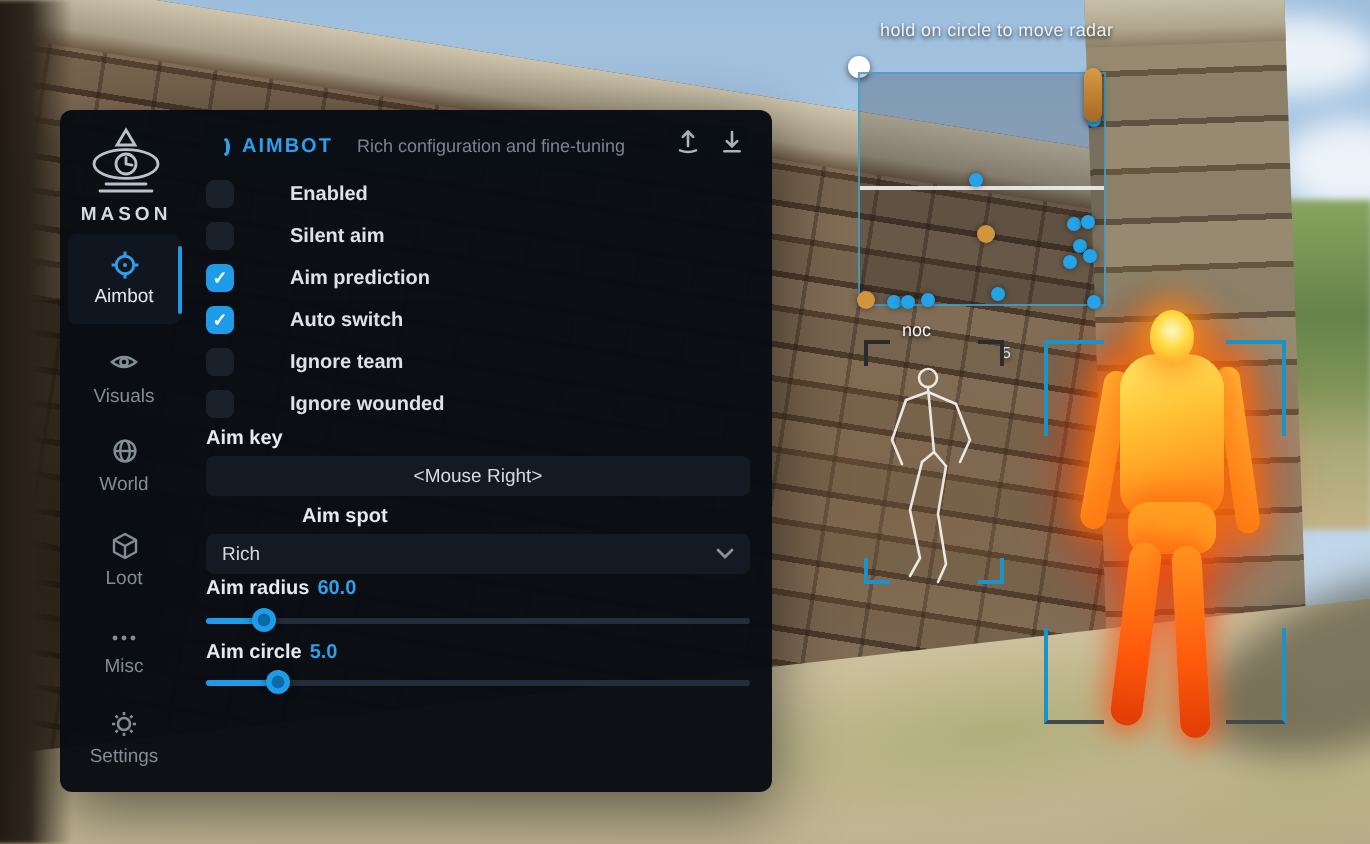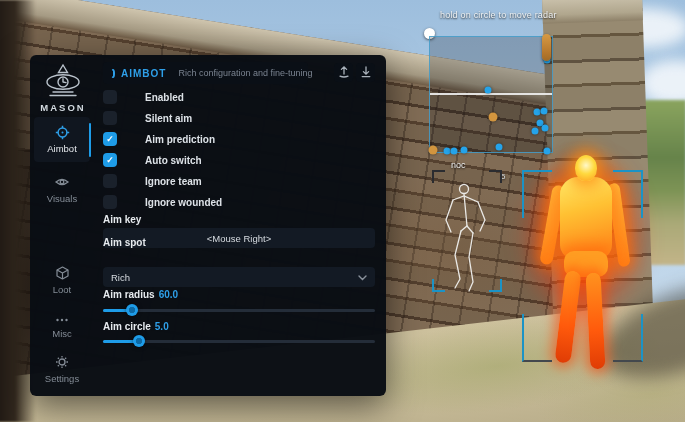--- a/index.html
+++ b/index.html
@@ -124,21 +124,21 @@
   .row{position:absolute;left:0;height:14px;display:flex;align-items:center;gap:10px;}
   .r1{top:35px;} .r2{top:56px;} .r3{top:77px;} .r4{top:98px;} .r5{top:119px;} .r6{top:140px;}
   .checkbox{width:14px;height:14px;border-radius:4px;background:#1a212b;cursor:pointer;
         display:flex;align-items:center;justify-content:center;}
   .checkbox .tick{display:none;color:#fff;font-size:9px;font-weight:bold;line-height:1;}
   .checkbox.on{background:#1e9ce8;}
   .checkbox.on .tick{display:block;}
   .cb-label{font-size:10px;font-weight:600;color:#dde2e7;padding-left:18px;}
 
   .sec-label{position:absolute;left:0;font-size:10px;font-weight:700;color:#e6eaee;}
-  .sl-key{top:159px;} .sl-spot{top:182px;}
+  .sl-key{top:159px;} .sl-spot{top:198px;margin-left:48px;}
   .wide-btn{position:absolute;left:0;top:173px;width:272px;height:20px;border-radius:4px;background:#131a24;
         display:flex;align-items:center;justify-content:center;font-size:9.5px;color:#d6dbe0;cursor:pointer;}
   .dropdown{position:absolute;left:0;top:212px;width:272px;height:20px;border-radius:4px;background:#131a24;
         display:flex;align-items:center;font-size:9.5px;color:#d6dbe0;padding:0 8px;cursor:pointer;}
   .dropdown .chev{margin-left:auto;color:#8a929c;}
 
   .slider-label{position:absolute;left:0;font-size:10px;font-weight:700;color:#e6eaee;}
   .slider-label .val{color:#2e9fe8;font-weight:700;margin-left:4px;margin-top:24px;}
   .lbl-radius{top:234px;} .lbl-smooth{top:266px;}
   .slider{position:absolute;left:0;width:272px;height:12px;cursor:pointer;}
@@ -253,20 +253,30 @@
       <div class="side-item i-visuals">
         <span class="ic">
           <svg width="14" height="12" viewBox="0 0 14 12" fill="none" stroke="currentColor" stroke-width="1.3">
             <path d="M1 6 Q7 1 13 6 Q7 11 1 6 Z"></path>
               <circle cx="7" cy="6" r="1.8"></circle>
           </svg>
         </span>
         <span class="lb">Visuals</span>
       </div>
 
+      <div class="side-item i-world">
+        <span class="ic">
+          <svg width="13" height="13" viewBox="0 0 13 13" fill="none" stroke="currentColor" stroke-width="1.2">
+            <circle cx="6.5" cy="6.5" r="5.2"></circle>
+              <ellipse cx="6.5" cy="6.5" rx="2.4" ry="5.2"></ellipse>
+              <path d="M1.3 6.5 H11.7"></path>
+          </svg>
+        </span>
+        <span class="lb">World</span>
+      </div>
 
       <div class="side-item i-loot">
         <span class="ic">
           <svg width="13" height="14" viewBox="0 0 13 14" fill="none" stroke="currentColor" stroke-width="1.2" stroke-linejoin="round">
             <path d="M6.5 1 L12 4 V10 L6.5 13 L1 10 V4 Z"></path>
               <path d="M1 4 L6.5 7 L12 4 M6.5 7 V13"></path>
           </svg>
         </span>
         <span class="lb">Loot</span>
       </div>

